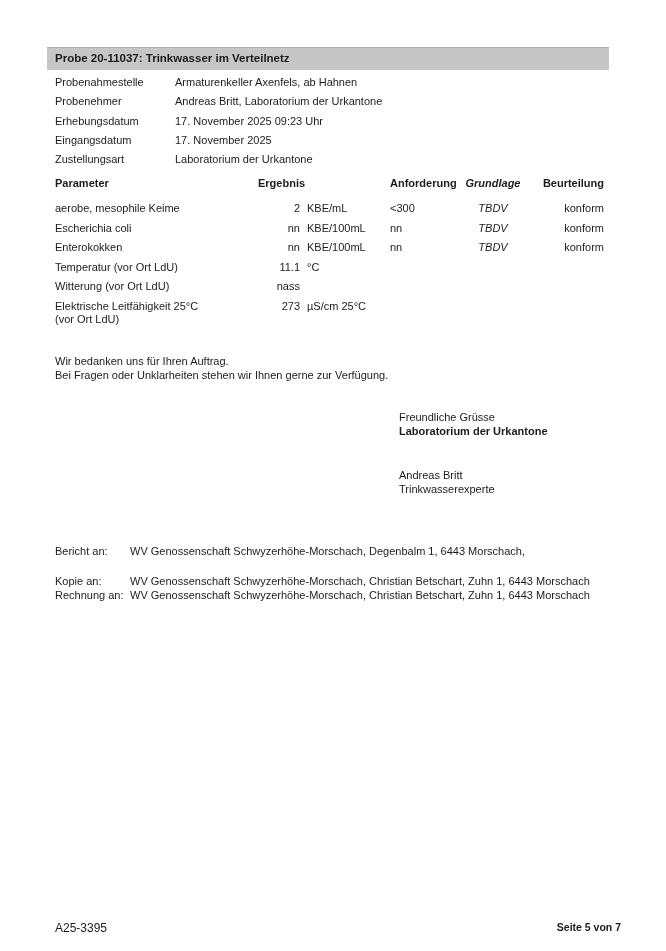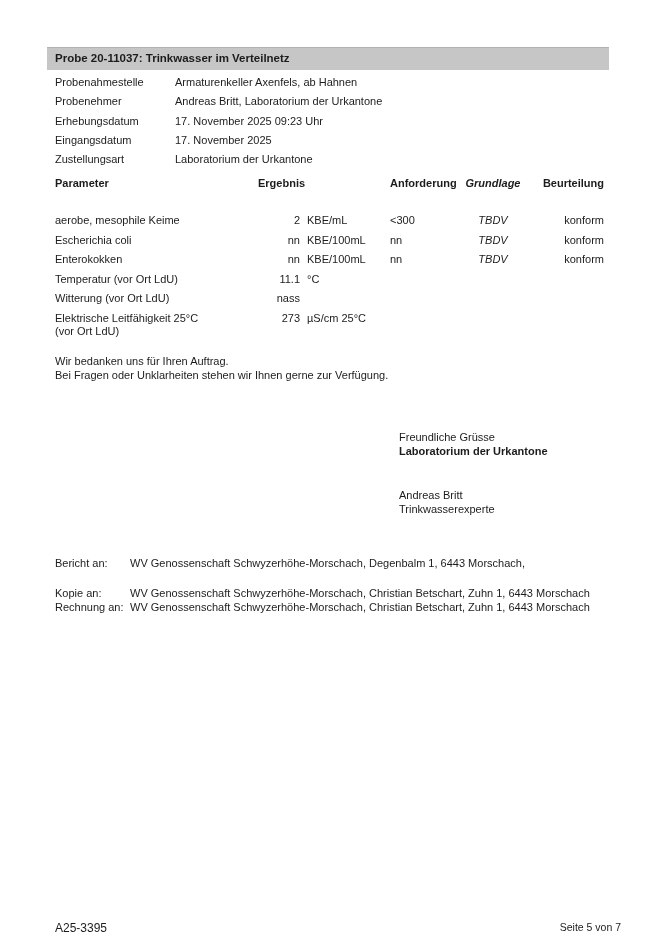--- a/index.html
+++ b/index.html
@@ -46,21 +46,21 @@
     line-height: 13px;
     align-items: flex-start;
   }
   .meta-label { width: 120px; flex: 0 0 120px; }
   .meta-row.first .meta-label,
   .meta-row.first .meta-value { font-weight: normal; }
 
   
   .results { position: absolute; left: 55px; top: 177px; }
   .tr { display: flex; align-items: flex-start; line-height: 13px; }
-  .thead { font-weight: bold; margin-bottom: 24px; }
+  .thead { font-weight: bold; margin-bottom: 12px; }
   .trow { height: 19.5px; }
   .trow.tall { height: 33px; }
   .c-param { width: 175px; flex: 0 0 175px; }
   .c-erg-head { width: 160px; flex: 0 0 160px; padding-left: 28px; box-sizing: border-box; }
   .c-value { width: 70px; flex: 0 0 70px; text-align: right; }
   .c-unit { width: 90px; flex: 0 0 90px; padding-left: 7px; box-sizing: border-box; }
   .c-anford { width: 65px; flex: 0 0 65px; text-align: left; }
   .c-grund { width: 60px; flex: 0 0 60px; margin-left: 8px; text-align: center; font-style: italic; }
   .c-beurt { width: 81px; flex: 0 0 81px; text-align: right; }
 
@@ -71,44 +71,44 @@
     top: 355px;
     line-height: 13.5px;
   }
 
   
   .signature {
     position: absolute;
     left: 399px;
     top: 411px;
     line-height: 13.5px;
-    margin-top: 20px;
   }
   .signature .person { margin-top: 31px; }
 
   
-  .distribution { position: absolute; left: 55px; top: 557px; }
+  .distribution { position: absolute; left: 55px; top: 545px; }
   .dist-row { display: flex; line-height: 13.5px; align-items: flex-start; }
   .dist-row.gap-after { margin-bottom: 16.5px; }
   .dist-label { width: 75px; flex: 0 0 75px; }
   .dist-value { white-space: nowrap; }
 
   
   .footer-left {
     position: absolute;
     left: 55px;
     top: 921px;
     font-size: 12px;
   }
   .footer-right {
     position: absolute;
     right: 45px;
     top: 921px;
     font-size: 10.5px;
     text-align: center;
+    font-weight: bold;
   }
 </style>
 </head>
 <body>
 
 <div class="title-bar">
   <span>Probe 20-11037: Trinkwasser im Verteilnetz</span>
 </div>
 
 <div class="metadata">

